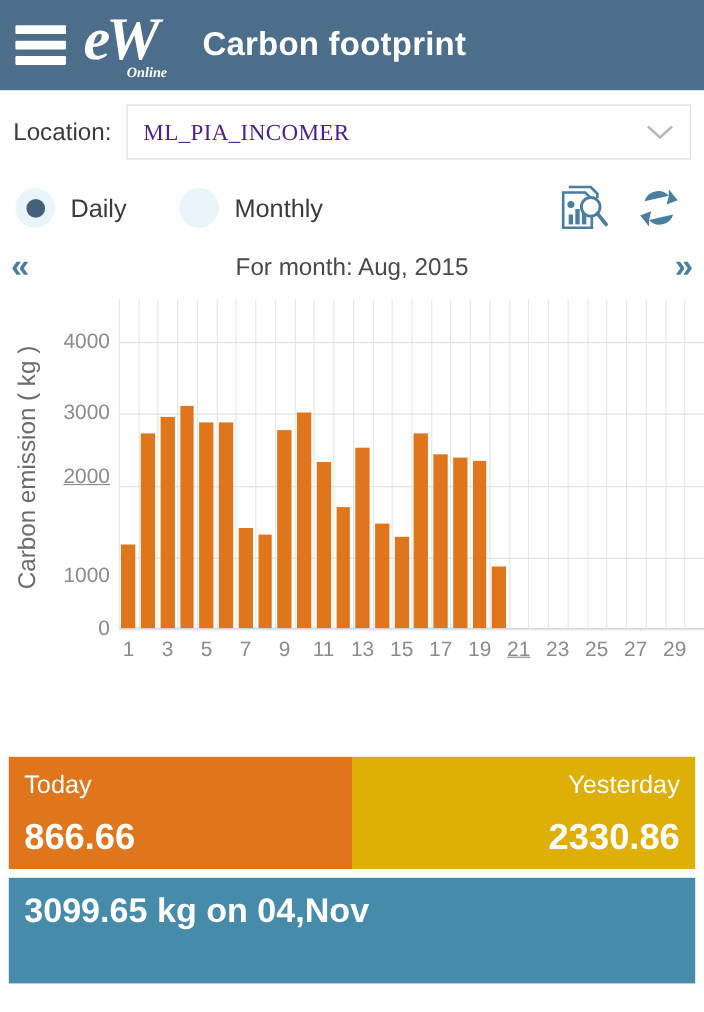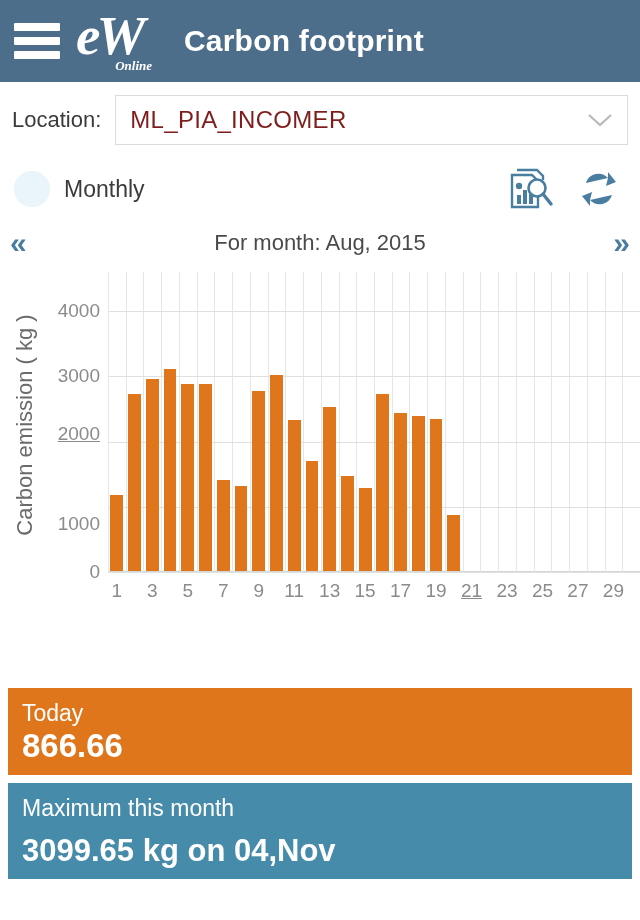--- a/index.html
+++ b/index.html
@@ -79,23 +79,24 @@
     height: 50px;
     border: 1px solid #dcdcdc;
     background: #ffffff;
     display: flex;
     align-items: center;
     padding: 0 14px;
     cursor: pointer;
   }
   .select-value {
     flex: 1;
-    font-size: 24px;
-    color: #7f1d1d;
+    font-size: 21px;
+    color: #4c1d95;
     letter-spacing: 0.3px;
+    font-family: Liberation Serif, serif;
   }
   .chev {
     width: 26px; height: 16px;
     flex: none;
   }
 
   
   .mode-row {
     display: flex;
     align-items: center;
@@ -232,21 +233,20 @@
 
   
   .cards {
     position: absolute;
     left: 0; right: 0;
     top: 688px;
     padding: 0 8px;
   }
   .card-row {
     display: flex;
-    flex-direction: column;
   }
   .card {
     height: 102px;
     padding: 12px 14px 10px 14px;
     display: flex;
     flex-direction: column;
     justify-content: space-between;
     color: #ffffff;
   }
   .card.today { background: #e0761c; flex: 1; }
@@ -277,20 +277,24 @@
   <div class="location-label">Location:</div>
   <div class="select-box">
     <div class="select-value">ML_PIA_INCOMER</div>
     <svg class="chev" viewBox="0 0 26 16">
       <path d="M2 3 L13 13 L24 3" fill="none" stroke="#b9b9b9" stroke-width="2.2"></path>
     </svg>
   </div>
 </div>
 
 <div class="mode-row">
+  <div class="radio-opt">
+    <div class="radio checked"></div>
+    <div class="radio-label">Daily</div>
+  </div>
   <div class="radio-opt">
     <div class="radio"></div>
     <div class="radio-label">Monthly</div>
   </div>
   <div class="mode-spacer"></div>
 
   <svg class="tool-icon" width="52" height="48" viewBox="0 0 52 48">
     <g fill="none" stroke="#4a7ea0" stroke-width="2.4">
       <path d="M13 5 h20 l6 6 v4"></path>
       <path d="M8 10 h20 l6 6 v26 h-26 z"></path>
@@ -402,18 +406,21 @@
       <div class="xtick" style="left: 505.4px;">29</div>
     </div>
 </div>
 
 <div class="cards">
   <div class="card-row">
     <div class="card today">
       <div class="card-label">Today</div>
       <div class="card-value">866.66</div>
     </div>
+    <div class="card yesterday">
+      <div class="card-label">Yesterday</div>
+      <div class="card-value">2330.86</div>
+    </div>
   </div>
   <div class="card max">
-    <div class="card-label">Maximum this month</div>
     <div class="card-value">3099.65 kg on 04,Nov</div>
   </div>
 </div>
 
 </body></html>

